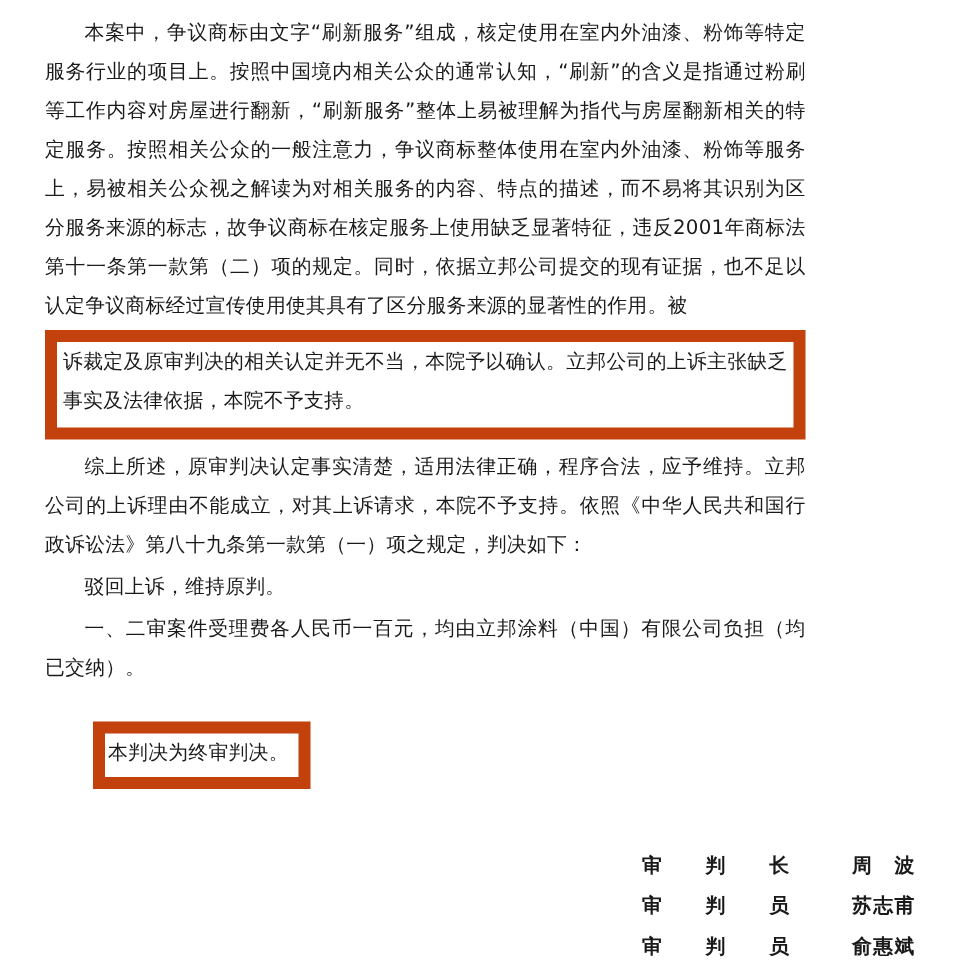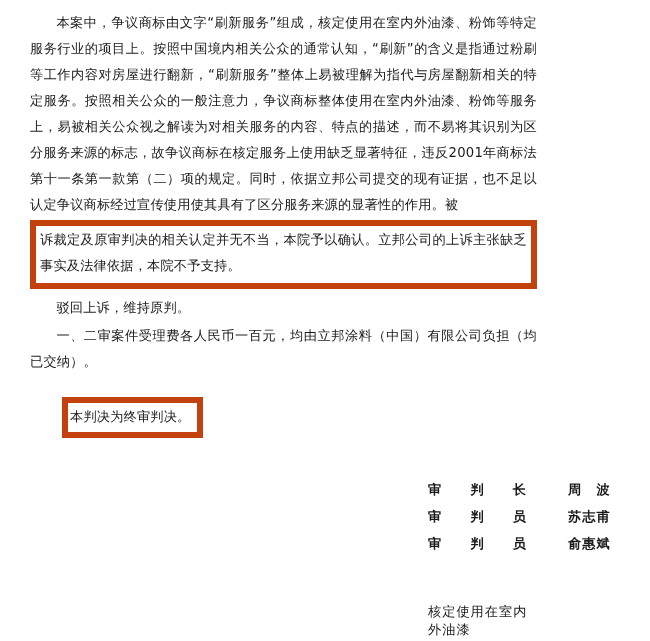--- a/index.html
+++ b/index.html
@@ -28,21 +28,21 @@
     text-justify: inter-ideograph;
     margin: 0 0 2px 0;
     letter-spacing: 0.2px;
   }
   .indent {
     text-indent: 2em;
   }
   
   .boxed {
     position: relative;
-    border: 6px solid #c2410c;
+    border: 8px solid #c2410c;
     box-sizing: border-box;
   }
   .box-a {
     margin-top: 2px;
     padding: 1px 4px 2px 4px;
   }
   .box-b {
     display: inline-block;
     padding: 1px 6px 2px 2px;
     margin-left: 2em;
@@ -88,20 +88,21 @@
 <div class="page">
 
   <p class="para indent">本案中，争议商标由文字“刷新服务”组成，核定使用在室内外油漆、粉饰等特定服务行业的项目上。按照中国境内相关公众的通常认知，“刷新”的含义是指通过粉刷等工作内容对房屋进行翻新，“刷新服务”整体上易被理解为指代与房屋翻新相关的特定服务。按照相关公众的一般注意力，争议商标整体使用在室内外油漆、粉饰等服务上，易被相关公众视之解读为对相关服务的内容、特点的描述，而不易将其识别为区分服务来源的标志，故争议商标在核定服务上使用缺乏显著特征，违反2001年商标法第十一条第一款第（二）项的规定。同时，依据立邦公司提交的现有证据，也不足以认定争议商标经过宣传使用使其具有了区分服务来源的显著性的作用。被</p>
 
   <div class="boxed box-a">
     <p class="para">诉裁定及原审判决的相关认定并无不当，本院予以确认。立邦公司的上诉主张缺乏事实及法律依据，本院不予支持。</p>
   </div>
 
   <div class="spacer-sm"></div>
 
+  <p class="para indent">综上所述，原审判决认定事实清楚，适用法律正确，程序合法，应予维持。立邦公司的上诉理由不能成立，对其上诉请求，本院不予支持。依照《中华人民共和国行政诉讼法》第八十九条第一款第（一）项之规定，判决如下：</p>
 
   <p class="para indent">驳回上诉，维持原判。</p>
 
   <p class="para indent">一、二审案件受理费各人民币一百元，均由立邦涂料（中国）有限公司负担（均已交纳）。</p>
 
   <div class="boxed box-b">
     <p class="para">本判决为终审判决。</p>
   </div>
 
   <div class="signatures">

